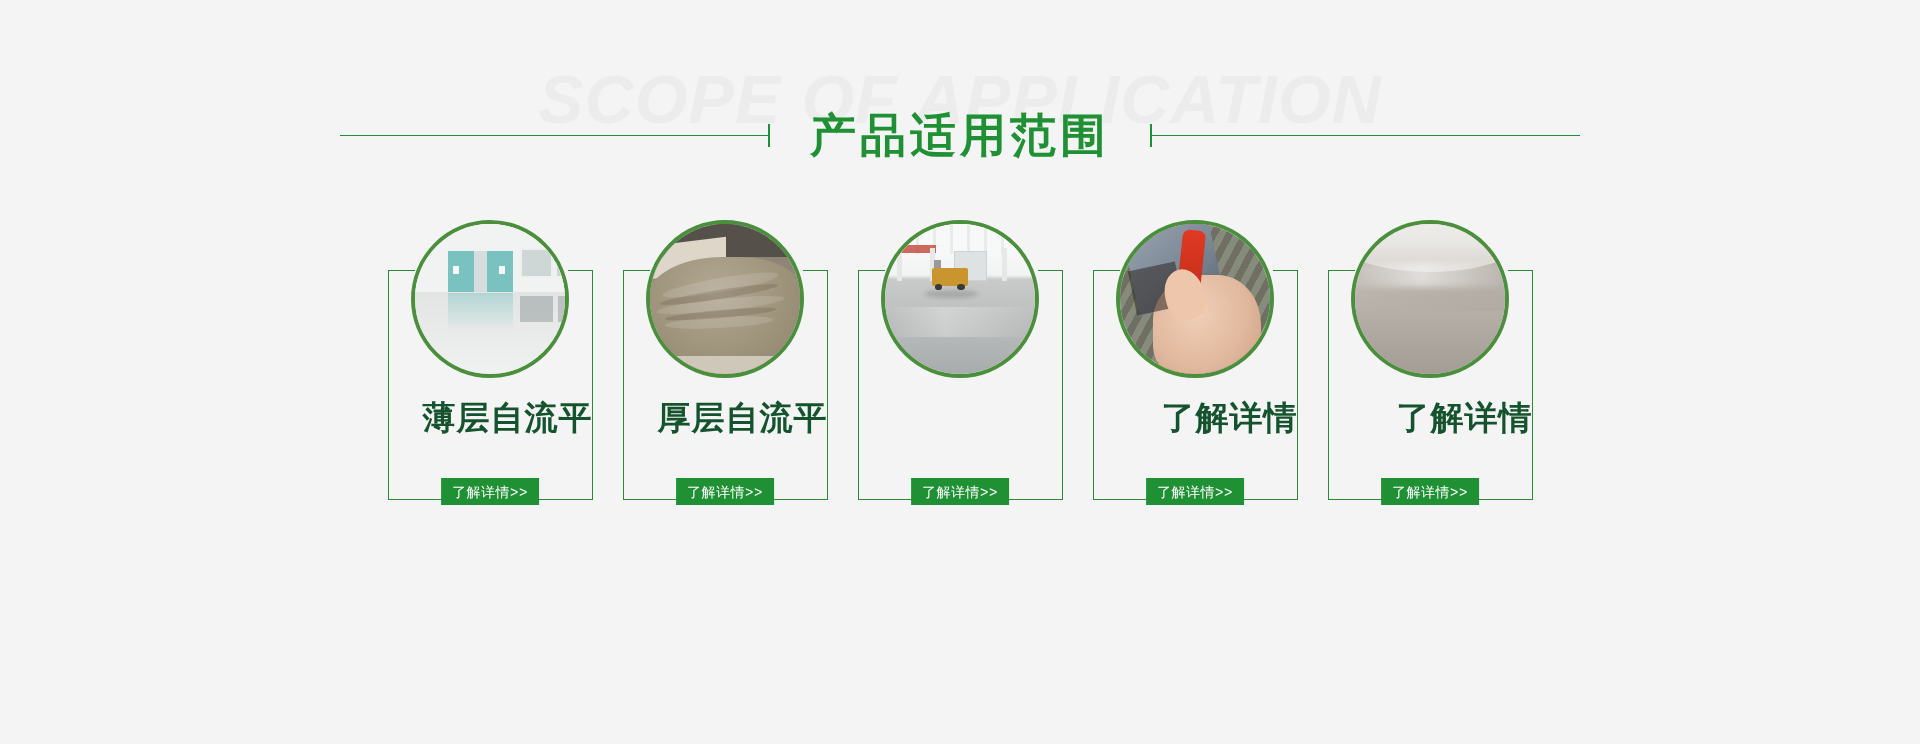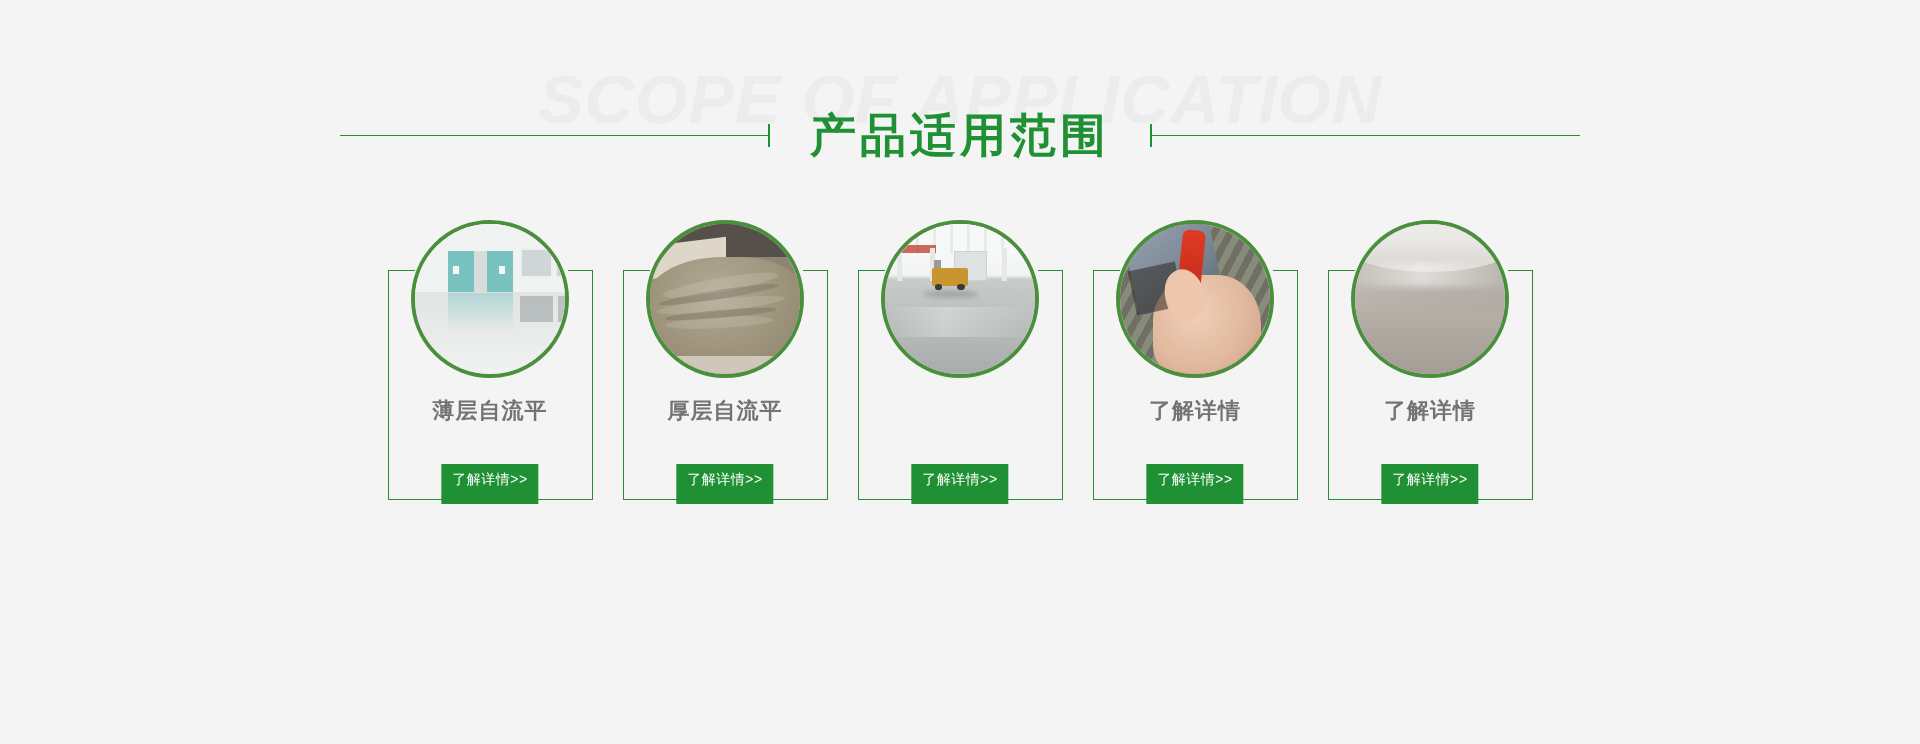--- a/index.html
+++ b/index.html
@@ -131,42 +131,42 @@
     background: #d9d9d9;
   }
 
   .thumb .art { position: absolute; inset: 0; }
 
   .card-label {
     position: absolute;
     left: 0;
     top: 196px;
     width: 205px;
-    text-align: center;
-    font-size: 22px;
+    text-align: right;
+    font-size: 33px;
     font-weight: bold;
-    color: #737373;
+    color: #14532d;
     letter-spacing: 1px;
     white-space: nowrap;
   }
 
   .card-btn {
     position: absolute;
     left: 50%;
-    top: 264px;
+    top: 278px;
     transform: translateX(-50%);
     background: #1f9033;
     color: #ffffff;
     font-size: 14px;
     line-height: 1;
-    padding: 8px 11px 18px 11px;
+    padding: 8px 11px 5px 11px;
     white-space: nowrap;
     border: none;
     cursor: pointer;
-    font-family: Liberation Sans, sans-serif;
+    font-family: Liberation Mono, monospace;
     letter-spacing: 0.5px;
   }
 
   
 
   
   .art-floor1 { background: linear-gradient(#f3f4f4 0%, #eceeee 42%, #e2e4e4 44%, #f0f1f1 100%); }
   .art-floor1 .wall { position:absolute; left:0; top:0; width:100%; height:45%; background:#f1f2f2; }
   .art-floor1 .door { position:absolute; top:18%; width:17%; height:27%; background:#79c2c0; }
   .art-floor1 .door.d1 { left:22%; }

